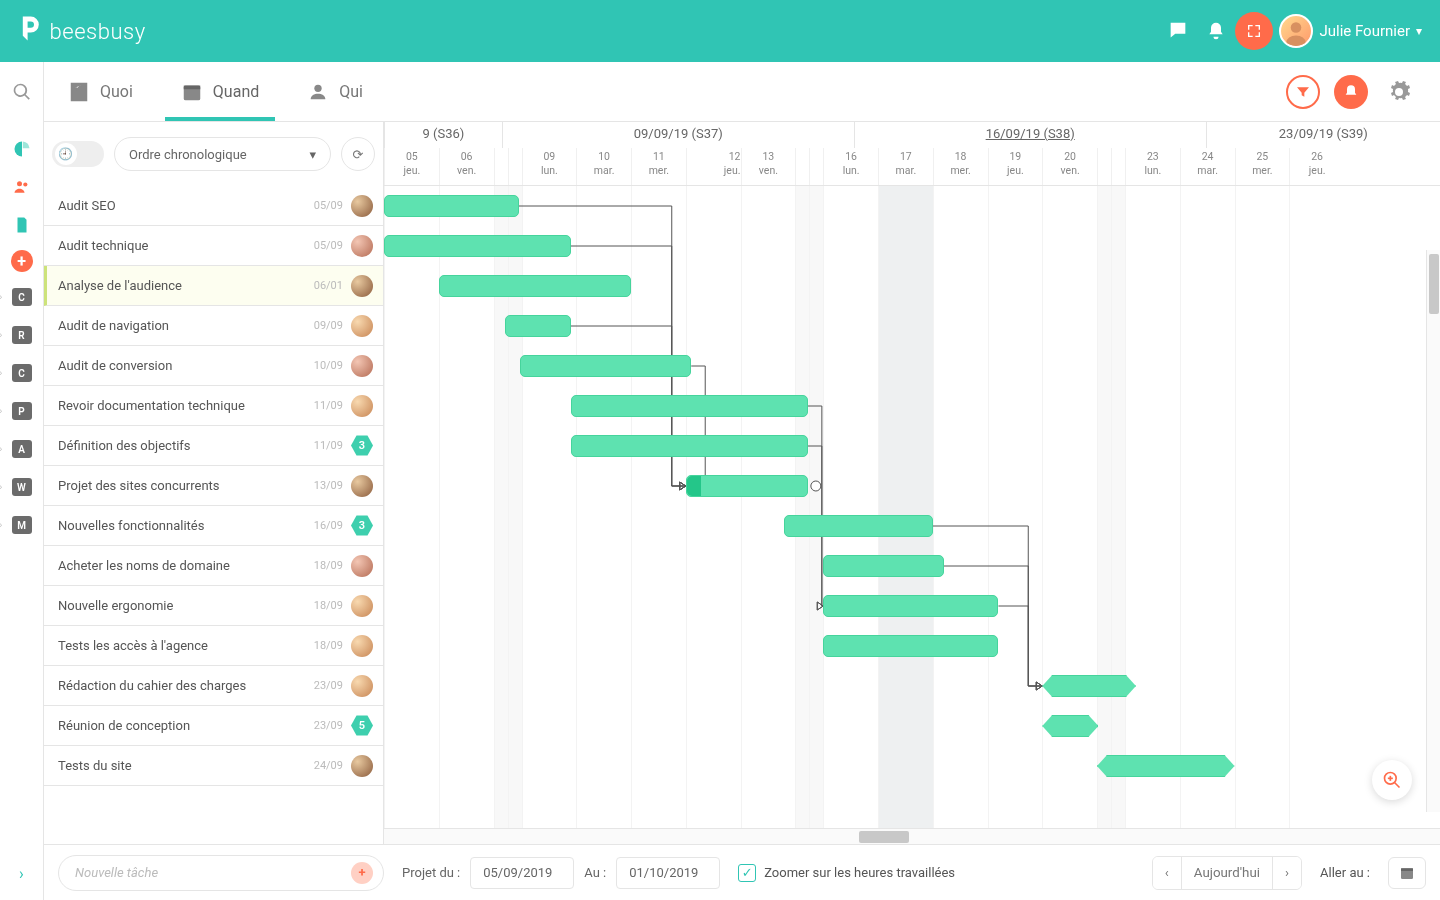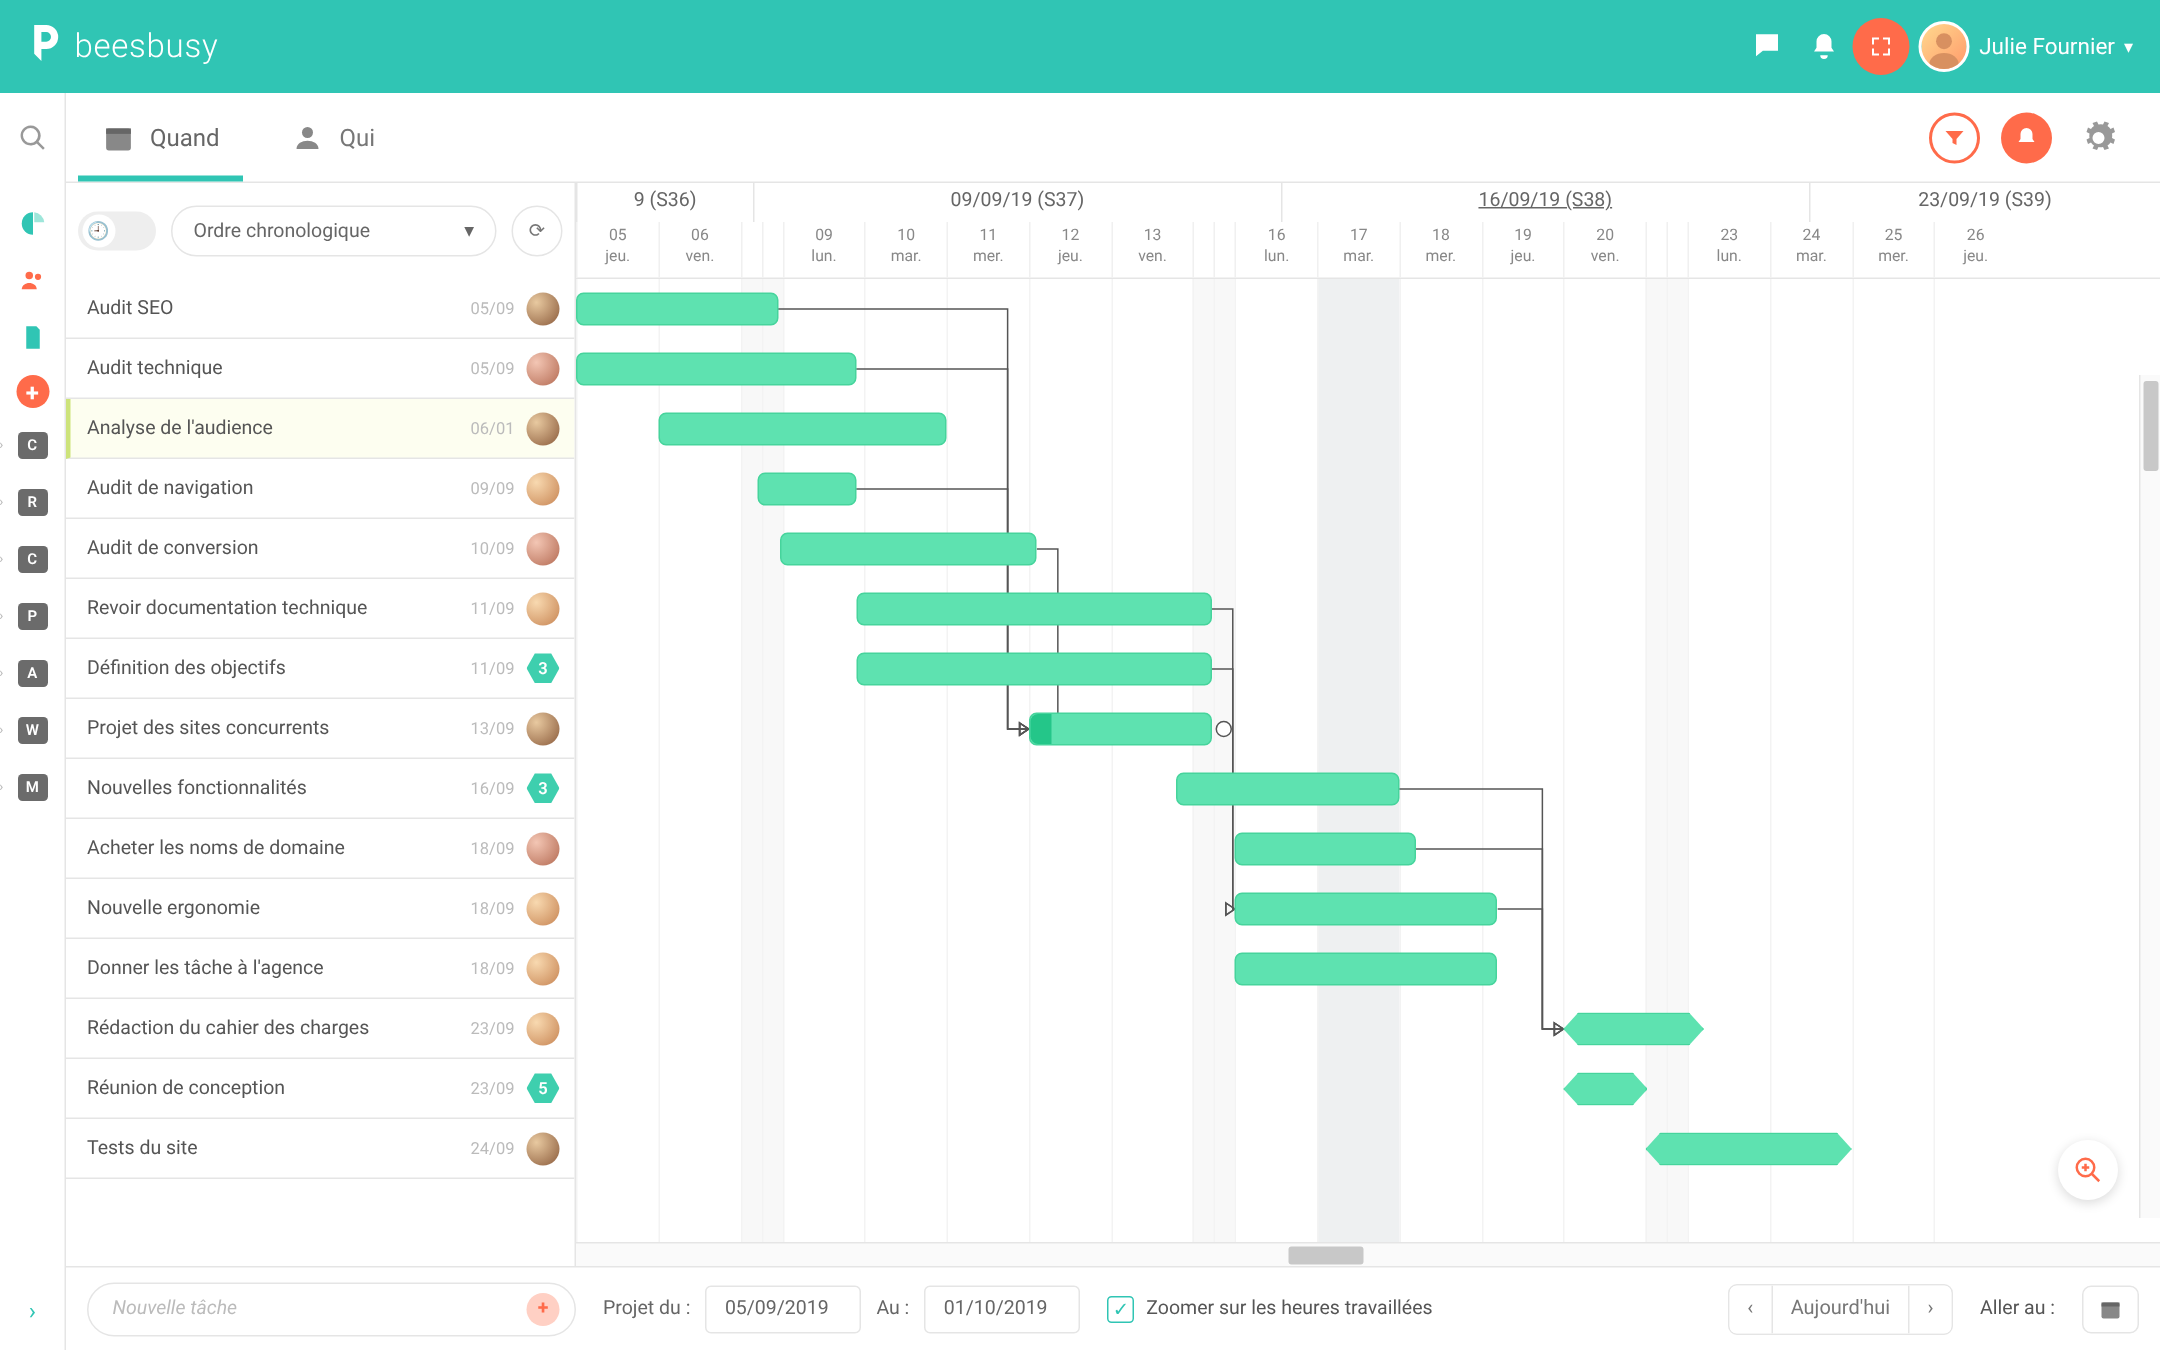--- a/index.html
+++ b/index.html
@@ -136,20 +136,26 @@
   <span style="font-size:12px">▾</span>
 </div>
 
 <div class="search-rail">
   <svg width="20" height="20" viewBox="0 0 24 24" fill="#999">
       <path d="M10 2a8 8 0 1 0 5 14.3l5 5 1.4-1.4-5-5A8 8 0 0 0 10 2zm0 2a6 6 0 1 1 0 12 6 6 0 0 1 0-12z"></path>
     </svg>
 </div>
 
 <div class="tabbar">
+  <div class="tab">
+    <svg viewBox="0 0 24 24">
+        <path d="M4 3h16v18H4zM8 7l2 2 4-4" stroke="#888" stroke-width="2" fill="#888"></path>
+      </svg>
+    <span>Quoi</span>
+  </div>
   <div class="tab active">
     <svg viewBox="0 0 24 24" fill="#888">
         <rect x="3" y="5" width="18" height="16" rx="2"></rect>
         <rect x="3" y="5" width="18" height="4" fill="#666"></rect>
       </svg>
     <span>Quand</span>
   </div>
   <div class="tab">
     <svg viewBox="0 0 24 24" fill="#888">
         <circle cx="12" cy="8" r="4"></circle>
@@ -294,21 +300,21 @@
               <span class="name">Acheter les noms de domaine</span>
               <span class="date">18/09</span>
               <span class="av a2"></span>
             </div>
             <div class="trow">
               <span class="name">Nouvelle ergonomie</span>
               <span class="date">18/09</span>
               <span class="av a1"></span>
             </div>
             <div class="trow">
-              <span class="name">Donner les tâche à l'agence</span>
+              <span class="name">Tests les accès à l'agence</span>
               <span class="date">18/09</span>
               <span class="av a1"></span>
             </div>
             <div class="trow">
               <span class="name">Rédaction du cahier des charges</span>
               <span class="date">23/09</span>
               <span class="av a1"></span>
             </div>
             <div class="trow">
               <span class="name">Réunion de conception</span>
@@ -332,21 +338,21 @@
               <div class="wk" style="width: 273.75px;">23/09/19 (S39)</div>
             </div>
           <div class="days" id="days">
               <div class="d" style="width: 54.75px;">05<br>jeu.</div>
               <div class="d" style="width: 54.75px;">06<br>ven.</div>
               <div class="d" style="width: 14px;"></div>
               <div class="d" style="width: 14px;"></div>
               <div class="d" style="width: 54.75px;">09<br>lun.</div>
               <div class="d" style="width: 54.75px;">10<br>mar.</div>
               <div class="d" style="width: 54.75px;">11<br>mer.</div>
-              <div class="d" style="width: 54.75px;">12<br>jeu.</div>
+              <div class="d" style="width: 54.75px; text-align: right;">12<br>jeu.</div>
               <div class="d" style="width: 54.75px;">13<br>ven.</div>
               <div class="d" style="width: 14px;"></div>
               <div class="d" style="width: 14px;"></div>
               <div class="d" style="width: 54.75px;">16<br>lun.</div>
               <div class="d" style="width: 54.75px;">17<br>mar.</div>
               <div class="d" style="width: 54.75px;">18<br>mer.</div>
               <div class="d" style="width: 54.75px;">19<br>jeu.</div>
               <div class="d" style="width: 54.75px;">20<br>ven.</div>
               <div class="d" style="width: 14px;"></div>
               <div class="d" style="width: 14px;"></div>

